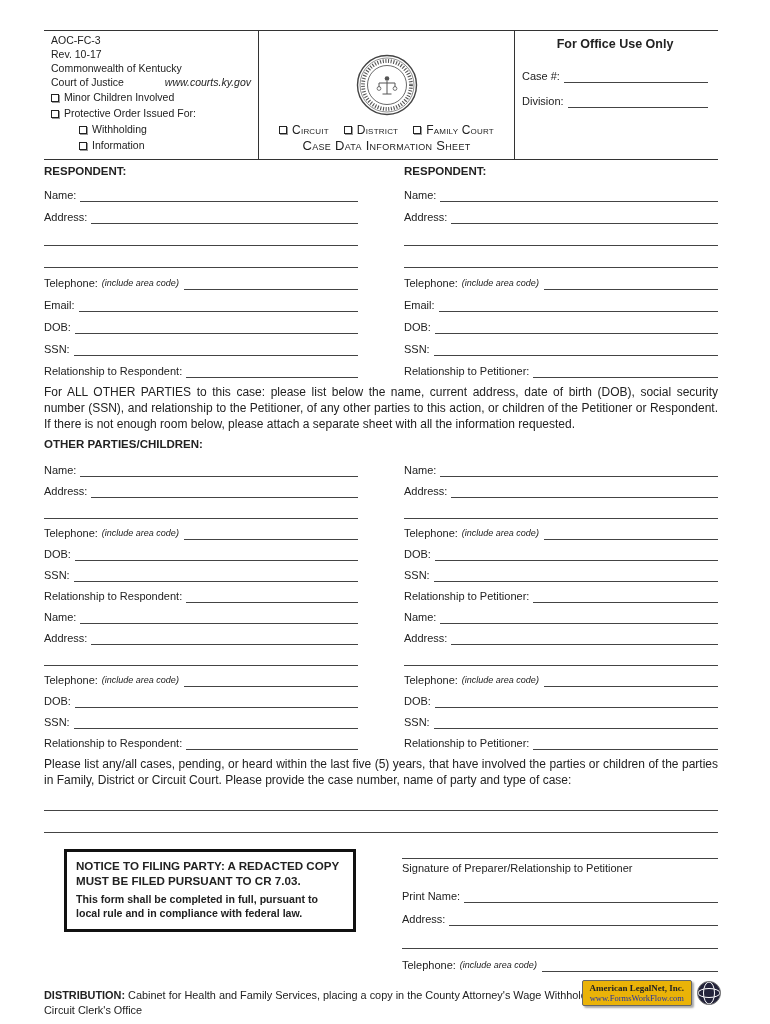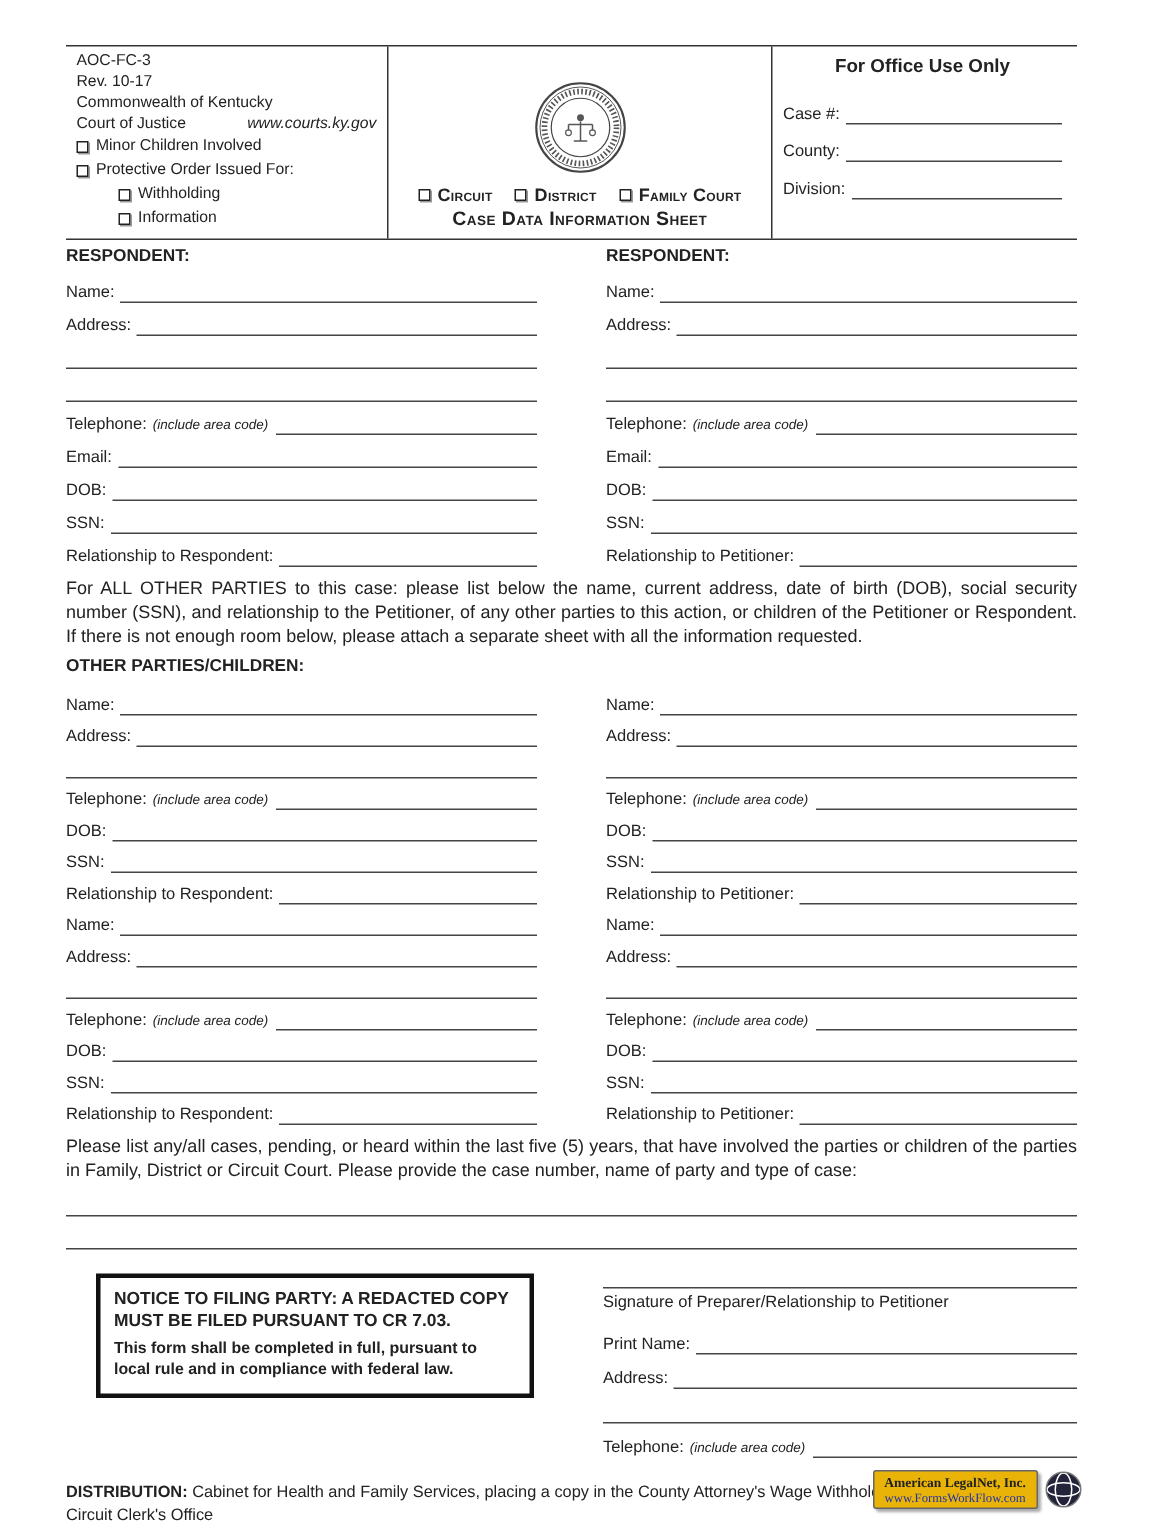--- a/index.html
+++ b/index.html
@@ -14,21 +14,21 @@
   .hleft { font-size:10.5px; line-height:1.32; }
   .courtline { display:flex; justify-content:space-between; }
   .it { font-style:italic; }
   .cbrow { display:flex; align-items:center; margin-top:2px; }
   .cb { flex:0 0 auto; width:8px; height:8px; border:1.3px solid #222; margin-right:5px; background:#fff; box-shadow:1px 1px 0 #999; }
   .indent1 { margin-left:28px; }
   .hcenter { display:flex; flex-direction:column; align-items:center; justify-content:flex-end; padding-bottom:6px; }
   .seal { margin:3px auto 2px auto; }
   .courtopts { display:flex; gap:15px; margin-top:5px; }
   .courtopts .cbrow { margin-top:0; }
-  .sc { font-variant:small-caps; font-weight:bold; }
+  .sc { font-variant:small-caps; font-weight:normal; }
   .opt { font-size:12px; letter-spacing:.2px; }
   .formtitle { font-size:13px; margin-top:1px; letter-spacing:.3px; }
   .hoffice { display:flex; flex-direction:column; padding-top:6px; padding-right:10px; }
   .office-title { text-align:center; font-weight:bold; font-size:12.5px; margin-bottom:7px; }
   .hoffice .row { height:25px; font-size:11px; }
 
   
   .row { display:flex; align-items:flex-end; height:22px; font-size:11px; }
   .row .lbl { white-space:nowrap; padding-bottom:1px; }
   .row .note { font-style:italic; font-size:9px; white-space:nowrap; padding:0 1px 2px 4px; }
@@ -122,24 +122,20 @@
       <div class="sc formtitle">Case Data Information Sheet</div>
     </div>
 
     <div class="hcell hoffice">
       <div class="office-title">For Office Use Only</div>
       <div class="row">
         <span class="lbl">Case #:</span>
         <span class="line"></span>
       </div>
       <div class="row">
-        <span class="lbl">County:</span>
-        <span class="line"></span>
-      </div>
-      <div class="row">
         <span class="lbl">Division:</span>
         <span class="line"></span>
       </div>
     </div>
   </div>
 
   <div class="cols">
 
     <div class="col">
       <div class="colhead">RESPONDENT:</div>

